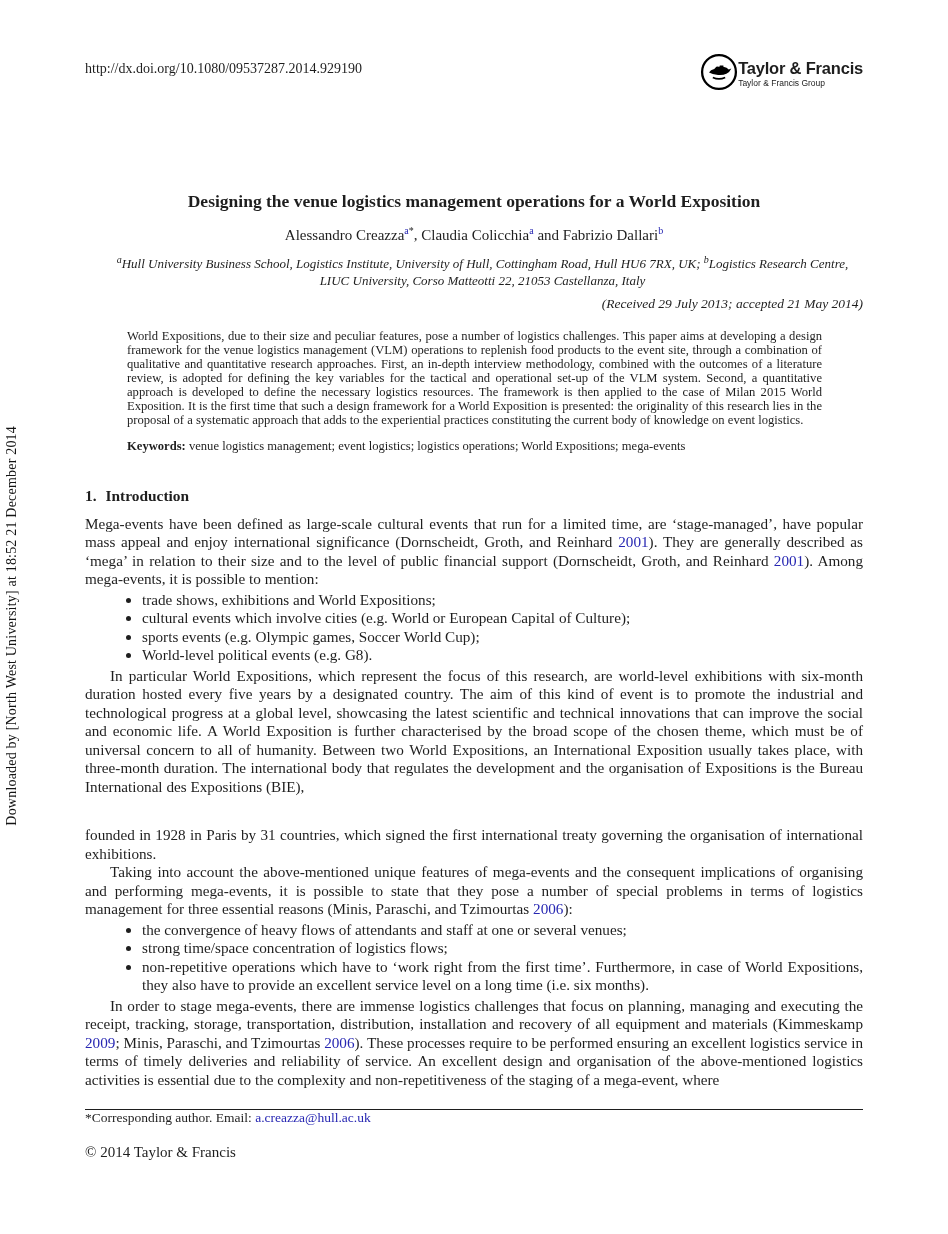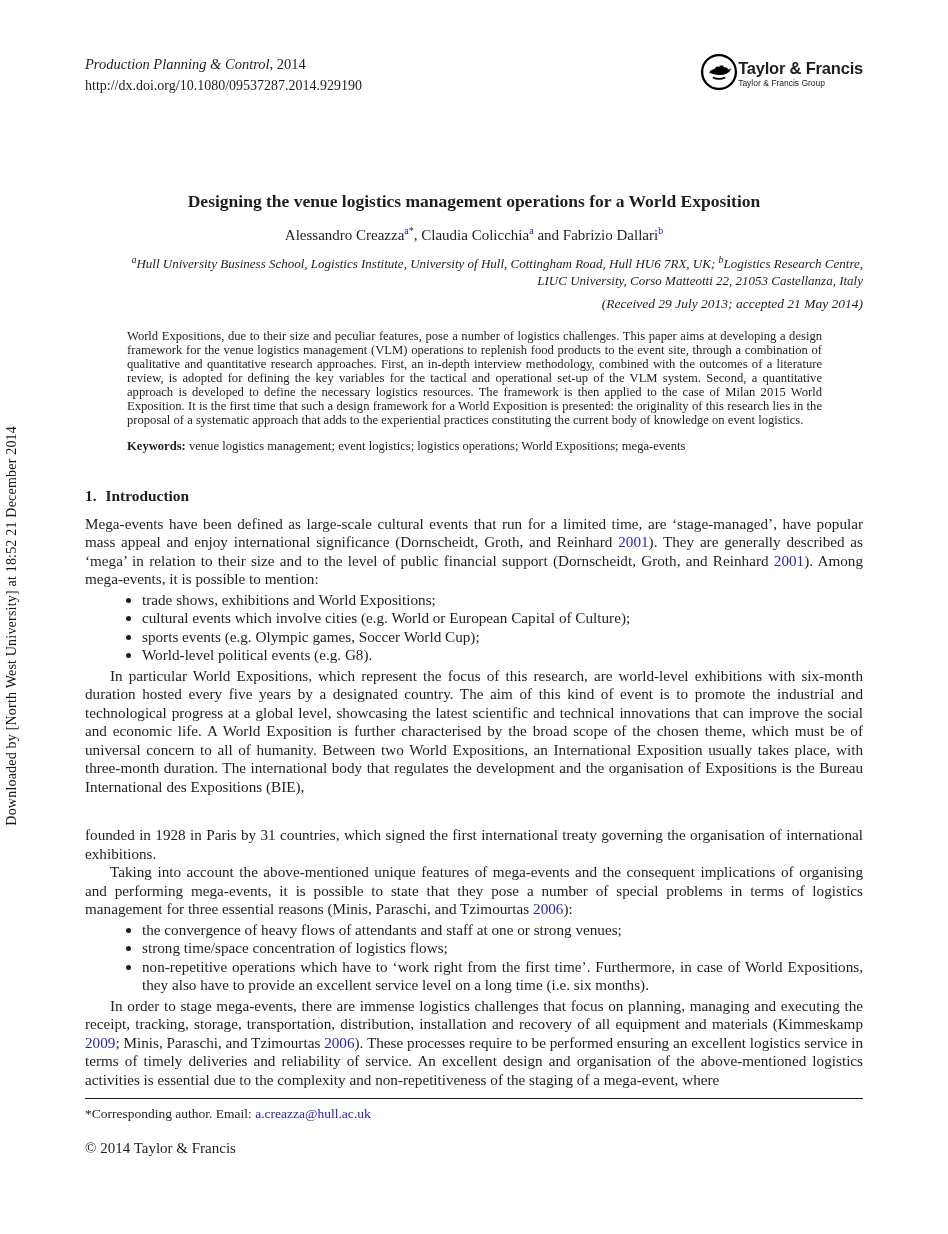--- a/index.html
+++ b/index.html
@@ -31,52 +31,51 @@
   .doi { font-size: 14px; margin-top: 5px; color: #1e1e1e; }
   .logo { display: flex; align-items: center; gap: 0; margin-top: -3px; }
   .logo-text { display: flex; flex-direction: column; line-height: 1.05; }
   .logo-name { font-family: "Liberation Sans", sans-serif; font-weight: bold; font-size: 16.5px; letter-spacing: -0.2px; }
   .logo-group { font-family: "Liberation Sans", sans-serif; font-size: 8.5px; margin-top: 2px; color: #222; }
   
   .article-title { font-size: 17.5px; font-weight: bold; text-align: center; margin: 96px 0 0 0; }
   .authors { text-align: center; font-size: 15px; margin-top: 15px; }
   sup { font-size: 10px; line-height: 0; }
   .ref { color: var(--link); text-decoration: none; cursor: pointer; }
-  .affiliations { text-align: right; font-style: italic; font-size: 13px; line-height: 1.32; margin: 11px 0 0 17px; }
+  .affiliations { text-align: center; font-style: italic; font-size: 13px; line-height: 1.32; margin: 11px 0 0 17px; }
   .received { text-align: right; font-style: italic; font-size: 13.5px; margin-top: 7px; }
   
   .abstract { margin: 17px 41px 0 42px; font-size: 12.6px; line-height: 14px; text-align: justify; }
   .keywords { margin: 12px 41px 0 42px; font-size: 12.6px; }
   .keywords b { font-weight: bold; }
   
   .columns { display: flex; gap: 30px; margin-top: 33px; flex-direction: column; }
   .col { flex: 1; font-size: 15.2px; line-height: 18.5px; }
   .col h2 { font-size: 15.4px; margin: 0 0 9px 0; }
   .col h2 .hsp { margin-left: 9px; }
   p.jp { margin: 0; text-align: justify; }
   p.indent { text-indent: 25px; }
   .col ul { margin: 2px 0 2px 0; padding-left: 57px; }
   .col li { text-align: justify; }
   
-  .footer { margin-top: 9px; border-top: 1.5px solid #1e1e1e; padding-top: 7px; }
+  .footer { margin-top: 20px; border-top: 1.5px solid #1e1e1e; }
   .footnote { font-size: 13.5px; }
   .copyright { margin-top: 18px; font-size: 15px; }
 </style>
 </head>
 <body>
 
 <div class="page">
 
   <div class="download-strip">
     <span>Downloaded by [North West University] at 18:52 21 December 2014</span>
   </div>
 
   <header class="header">
     <div class="journal-meta">
-      <div class="journal-line"><span class="journal-name">Production Planning &amp; Control</span><span>, 2014</span></div>
       <div class="doi">http://dx.doi.org/10.1080/09537287.2014.929190</div>
     </div>
     <div class="logo">
       <span>
         <svg width="38" height="38" viewBox="0 0 40 40" aria-hidden="true">
           <circle cx="20" cy="20" r="17.8" fill="none" stroke="#000" stroke-width="2.4"></circle>
           <path d="M9.5 20.5 Q11 17.5 15 16.8 L17.2 14.6 Q18.2 13.6 19.2 14.6 L20.8 14.2 L20.8 13.2 L24.6 13.2 L24.6 14.4 Q28.6 15.2 30.2 17.4 L33 16.2 Q31.2 20.2 27.8 21.8 Q24.2 23.6 19 23.1 Q12.6 22.4 9.5 20.5 Z" fill="#000"></path>
           <path d="M13.5 25.8 Q20 28.8 26.5 25.8" fill="none" stroke="#000" stroke-width="1.7"></path>
         </svg>
       </span>
@@ -110,21 +109,21 @@
         <li>sports events (e.g. Olympic games, Soccer World Cup);</li>
         <li>World-level political events (e.g. G8).</li>
       </ul>
       <p class="jp indent">In particular World Expositions, which represent the focus of this research, are world-level exhibitions with six-month duration hosted every five years by a designated country. The aim of this kind of event is to promote the industrial and technological progress at a global level, showcasing the latest scientific and technical innovations that can improve the social and economic life. A World Exposition is further characterised by the broad scope of the chosen theme, which must be of universal concern to all of humanity. Between two World Expositions, an International Exposition usually takes place, with three-month duration. The international body that regulates the development and the organisation of Expositions is the Bureau International des Expositions (BIE),</p>
     </div>
 
     <div class="col">
       <p class="jp">founded in 1928 in Paris by 31 countries, which signed the first international treaty governing the organisation of international exhibitions.</p>
       <p class="jp indent"><span>Taking into account the above-mentioned unique features of mega-events and the consequent implications of organising and performing mega-events, it is possible to state that they pose a number of special problems in terms of logistics management for three essential reasons (Minis, Paraschi, and Tzimourtas </span><a class="ref">2006</a><span>):</span></p>
       <ul>
-        <li>the convergence of heavy flows of attendants and staff at one or strong venues;</li>
+        <li>the convergence of heavy flows of attendants and staff at one or several venues;</li>
         <li>strong time/space concentration of logistics flows;</li>
         <li>non-repetitive operations which have to ‘work right from the first time’. Furthermore, in case of World Expositions, they also have to provide an excellent service level on a long time (i.e. six months).</li>
       </ul>
       <p class="jp indent"><span>In order to stage mega-events, there are immense logistics challenges that focus on planning, managing and executing the receipt, tracking, storage, transportation, distribution, installation and recovery of all equipment and materials (Kimmeskamp </span><a class="ref">2009</a><span>; Minis, Paraschi, and Tzimourtas </span><a class="ref">2006</a><span>). These processes require to be performed ensuring an excellent logistics service in terms of timely deliveries and reliability of service. An excellent design and organisation of the above-mentioned logistics activities is essential due to the complexity and non-repetitiveness of the staging of a mega-event, where</span></p>
     </div>
 
   </div>
 
   <footer class="footer">
     <div class="footnote"><span>*</span><span>Corresponding author. Email: </span><a class="ref">a.creazza@hull.ac.uk</a></div>

